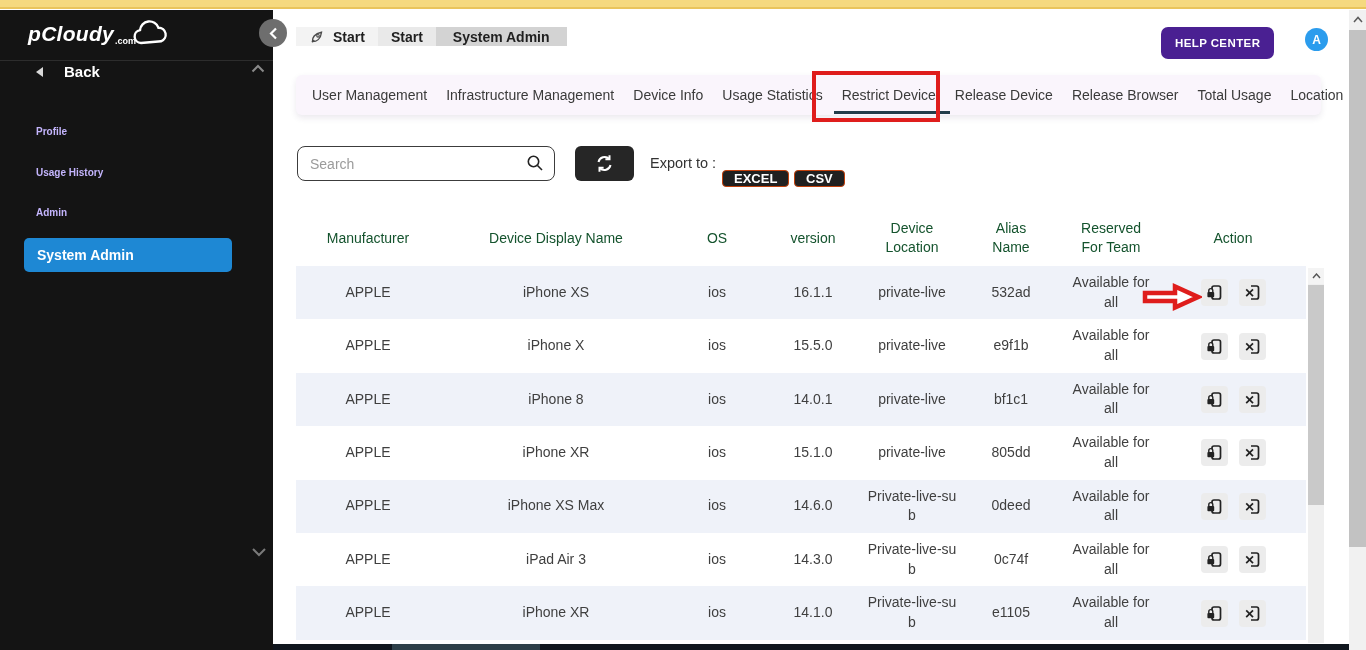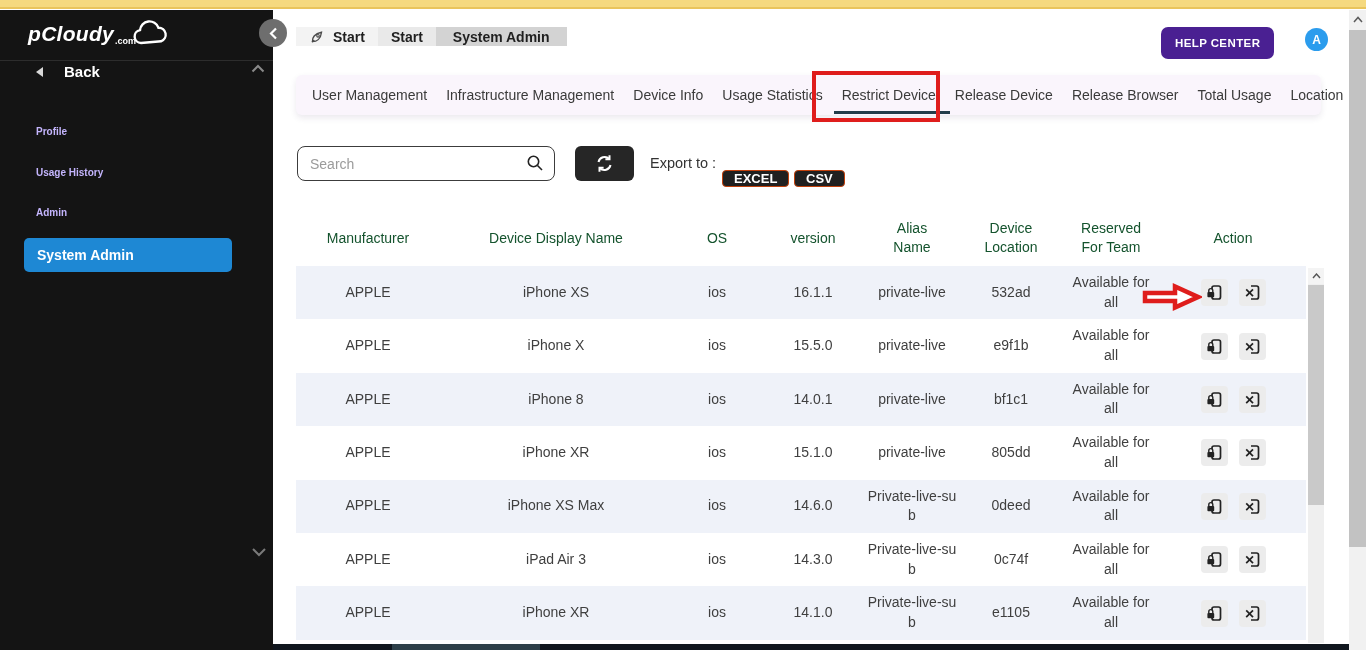--- a/index.html
+++ b/index.html
@@ -206,25 +206,25 @@
         </div>
       <div class="hcell">
           <span>Device Display Name</span>
         </div>
       <div class="hcell">
           <span>OS</span>
         </div>
       <div class="hcell">
           <span>version</span>
         </div>
+      <div class="hcell hw-location">
+          <span>Device Location</span>
+        </div>
       <div class="hcell hw-alias">
           <span>Alias Name</span>
-        </div>
-      <div class="hcell hw-location">
-          <span>Device Location</span>
         </div>
       <div class="hcell hw-reserved">
           <span>Reserved For Team</span>
         </div>
       <div class="hcell">
           <span>Action</span>
         </div>
     </div>
     <div class="t-body">
     <div class="t-row">

